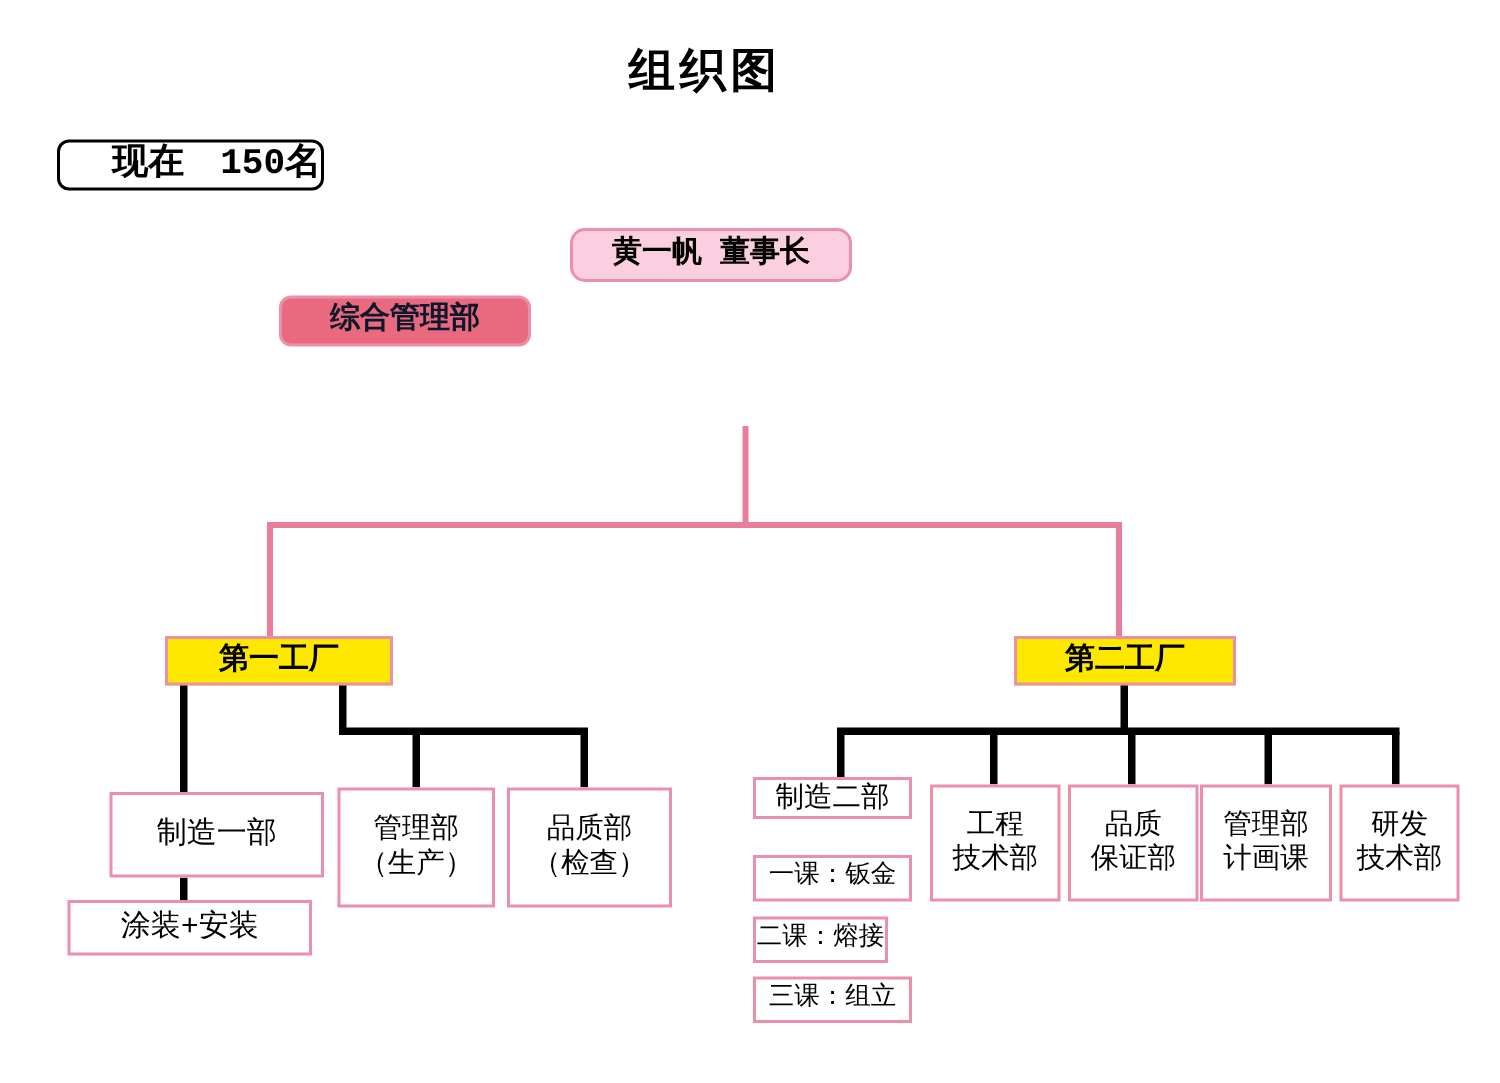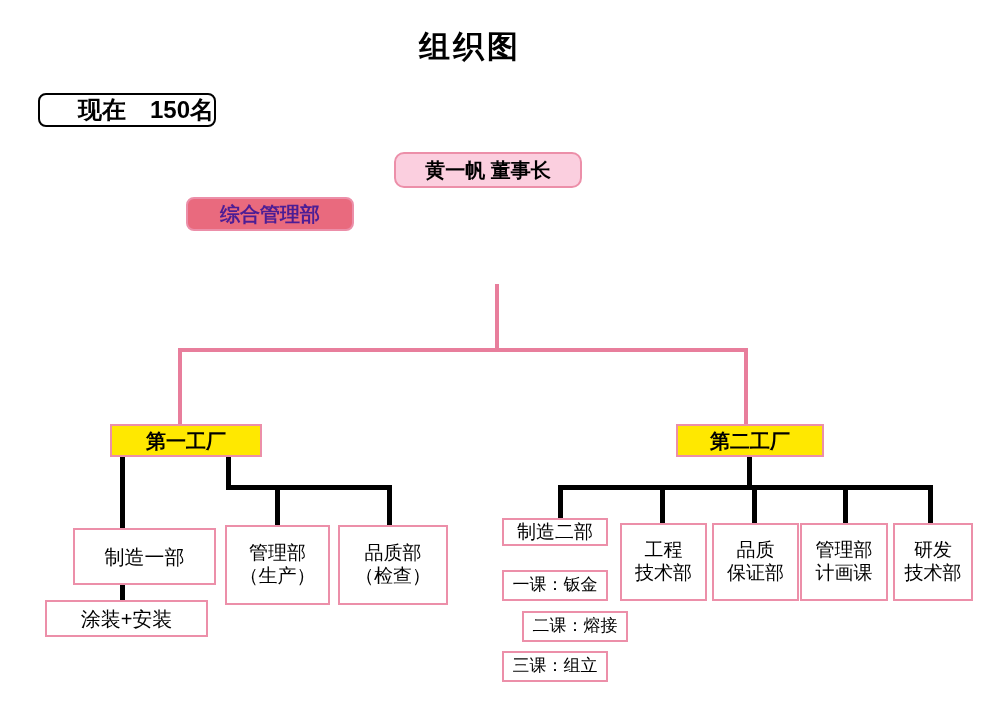--- a/index.html
+++ b/index.html
@@ -1,21 +1,21 @@
 <!DOCTYPE html>
 <html style="--pink-line: #E87E9C; --light-pink-fill: #FBCFDF; --pink-border: #EC8FA9; --rose-fill: #E96A7E; --yellow-fill: #FFE800; --black-line: #000000;"><head>
 <meta charset="utf-8">
 <style>
   html, body { margin: 0; padding: 0; background: #ffffff; }
   .canvas {
     position: relative;
     width: 1000px;
     height: 722px;
     background: #ffffff;
-    font-family: Liberation Sans, sans-serif;
+    font-family: Liberation Mono, monospace;
     color: #000;
     overflow: hidden;
   }
   .page-title {
     position: absolute;
     left: 0; top: 26px;
     width: 940px;
     text-align: center;
     font-size: 31px;
     font-weight: bold;
@@ -46,21 +46,21 @@
     border-radius: 10px;
     font-weight: bold;
     font-size: 20px;
   }
   .rosebox {
     background: var(--rose-fill, #E96A7E);
     border: 2px solid var(--pink-border, #EC8FA9);
     border-radius: 8px;
     font-weight: bold;
     font-size: 20px;
-    color: #4c1d95;
+    color: #0f172a;
   }
   .yellowbox {
     background: var(--yellow-fill, #FFE800);
     border: 2px solid var(--pink-border, #EC8FA9);
     font-weight: bold;
     font-size: 20px;
   }
   .whitebox {
     background: #ffffff;
     border: 2px solid var(--pink-border, #EC8FA9);
@@ -76,21 +76,21 @@
 <body>
 
 <div class="canvas">
 
   <div class="page-title">组织图</div>
 
   <div class="box headcount" style="left:38px; top:93px; width:178px; height:34px;">
     <span>现在　150名</span>
   </div>
 
-  <div class="box pinkbox" style="left:394px; top:152px; width:188px; height:36px;">
+  <div class="box pinkbox" style="left:380px; top:152px; width:188px; height:36px;">
     <span>黄一帆 董事长</span>
   </div>
 
   <div class="box rosebox" style="left:186px; top:197px; width:168px; height:34px;">
     <span>综合管理部</span>
   </div>
 
 
   <div class="line pl" style="left:495px; top:284px; width:4px; height:66px;"></div>
   <div class="line pl" style="left:178px; top:348px; width:570px; height:4px;"></div>
@@ -133,21 +133,21 @@
   <div class="line bl" style="left:752px; top:488px; width:5px; height:35px;"></div>
   <div class="line bl" style="left:843px; top:488px; width:5px; height:35px;"></div>
   <div class="line bl" style="left:928px; top:488px; width:5px; height:35px;"></div>
 
   <div class="box whitebox" style="left:502px; top:495px; width:106px; height:28px;margin-top:23px;">
     <span>制造二部</span>
   </div>
   <div class="box whitebox small" style="left:502px; top:570px; width:106px; height:31px;">
     <span>一课：钣金</span>
   </div>
-  <div class="box whitebox small" style="left:502px; top:611px; width:106px; height:31px;margin-left:20px;">
+  <div class="box whitebox small" style="left:502px; top:611px; width:90px; height:31px;">
     <span>二课：熔接</span>
   </div>
   <div class="box whitebox small" style="left:502px; top:651px; width:106px; height:31px;">
     <span>三课：组立</span>
   </div>
 
   <div class="box whitebox" style="left:620px; top:523px; width:87px; height:78px;">
     <span>工程</span>
     <span>技术部</span>
   </div>

